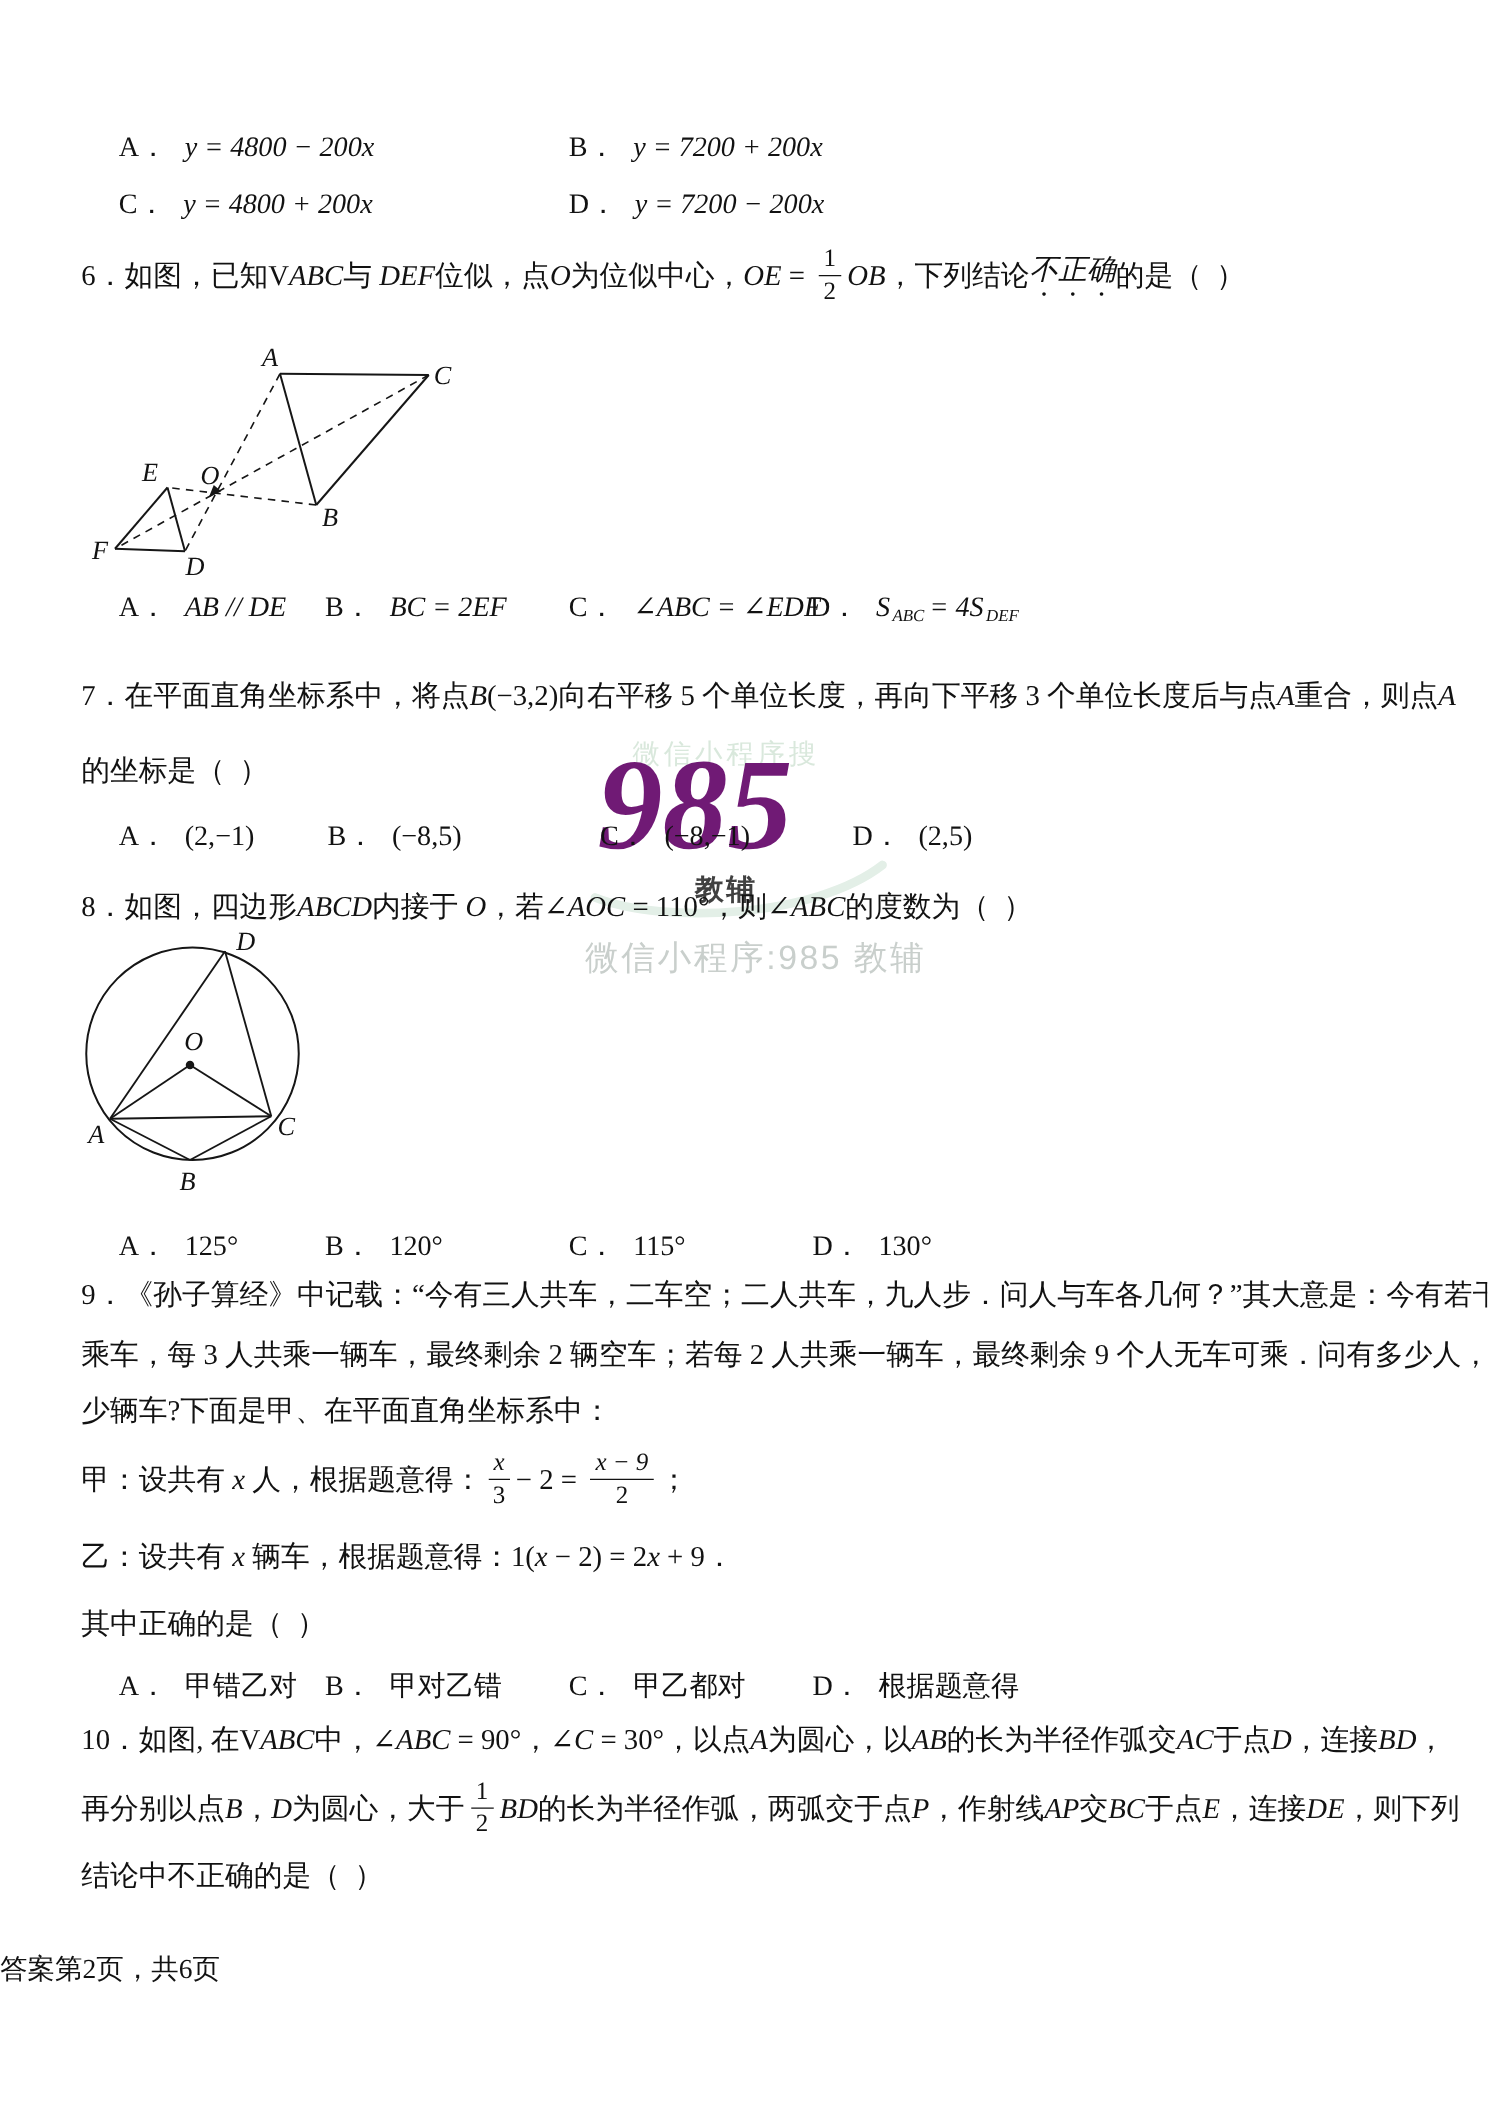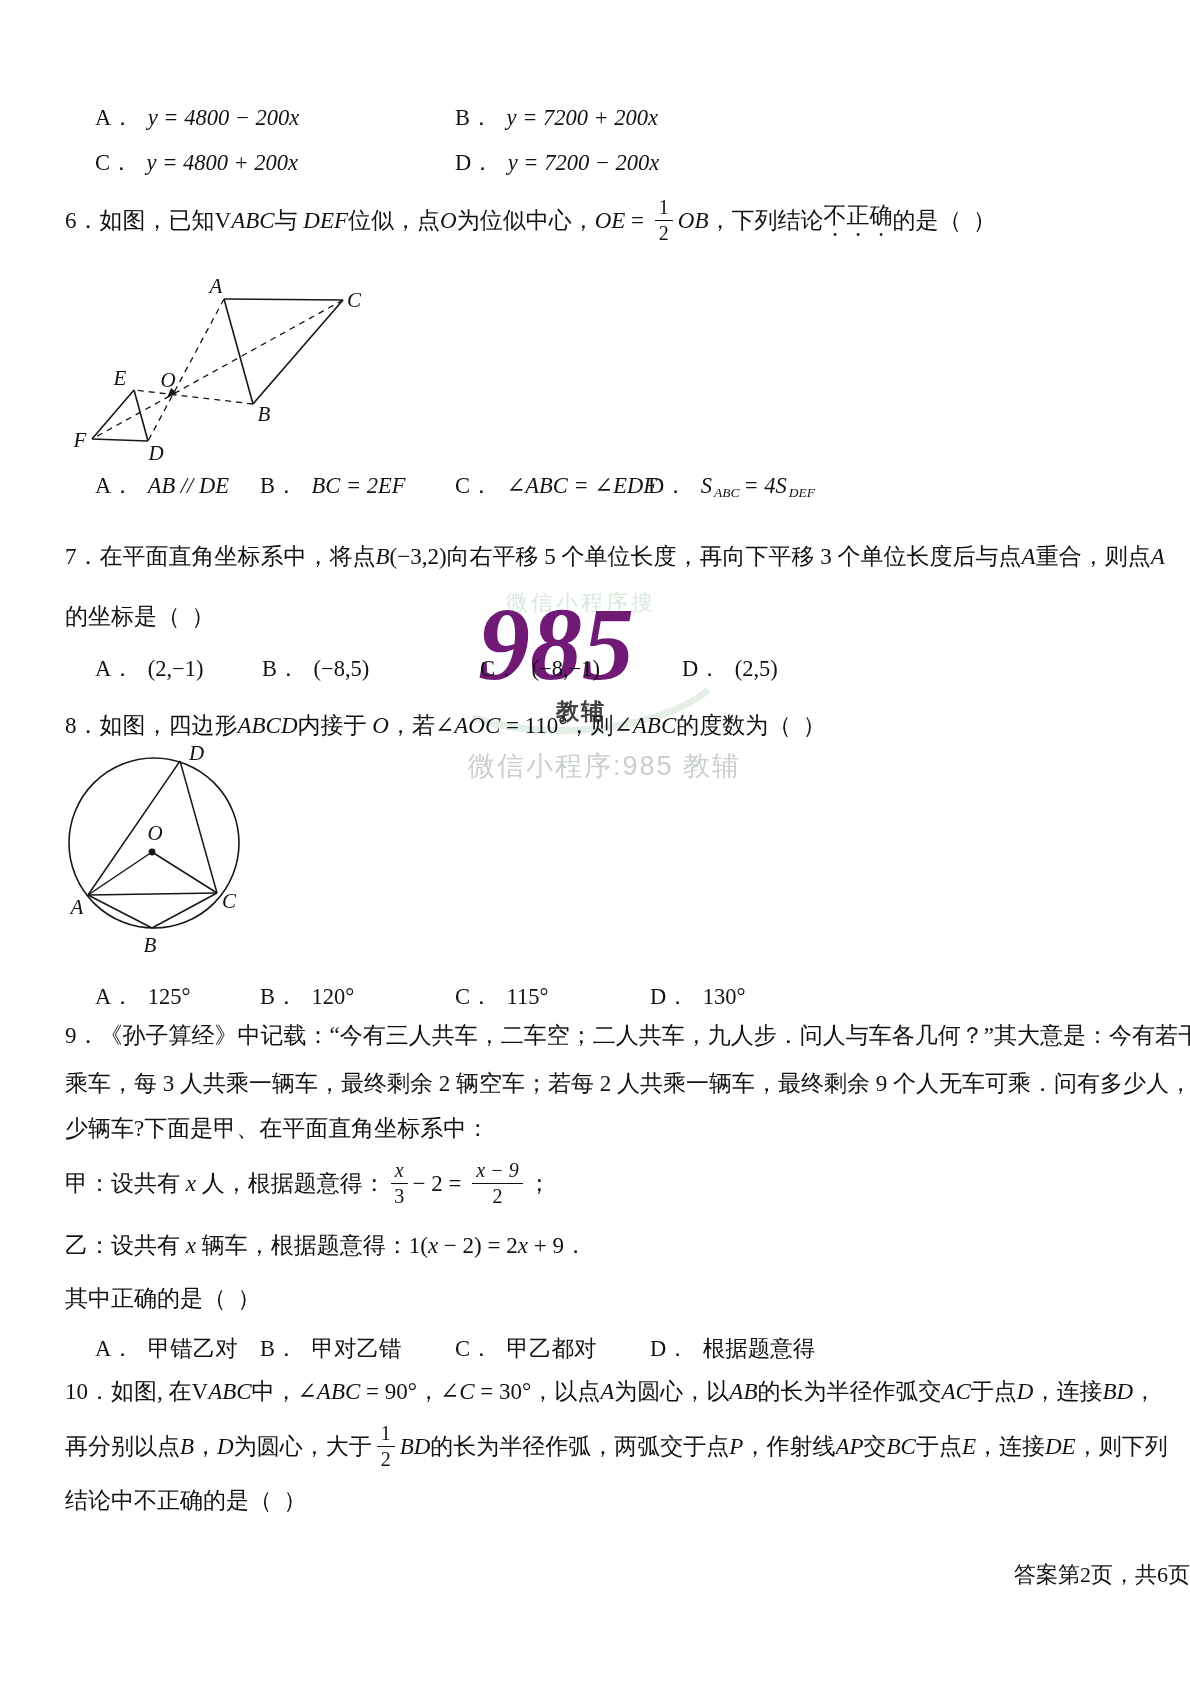--- a/index.html
+++ b/index.html
@@ -11,31 +11,31 @@
   .m{font-style:italic;}
   .opt-row{position:absolute;left:0;top:0;width:1190px;height:36px;z-index:2;}
   .opt{position:absolute;top:0;display:flex;align-items:center;font-size:22.5px;white-space:pre;}
   .opt span{white-space:pre;}
   .lab{margin-right:14px;}
   .frac{display:inline-flex;flex-direction:column;align-items:center;font-size:20px;line-height:1.15;margin:0 5px;}
   .fn{display:block;border-bottom:1.4px solid #121212;padding:0 4px 1px;}
   .fd{display:block;padding-top:1px;}
   .msub{font-size:13.5px;font-style:italic;transform:translateY(7px);margin:0 4px 0 2px;}
   .emph{-webkit-text-emphasis:filled dot #121212;-webkit-text-emphasis-position:under right;
-        text-emphasis:filled dot #121212;text-emphasis-position:under right;}
+        text-emphasis:filled dot #121212;text-emphasis-position:under right;font-style:italic;}
   .fig{position:absolute;z-index:2;}
   .fig text{font-family:"Liberation Serif","DejaVu Serif",serif;font-style:italic;font-size:21px;fill:#121212;}
   .wm{position:absolute;z-index:0;user-select:none;}
   .wm-top{left:506px;top:588px;font-size:22px;letter-spacing:3px;color:#d9e8dc;font-family:"Liberation Sans",sans-serif;}
   .wm-big{left:478px;top:592px;font-size:104px;font-weight:bold;font-style:italic;color:#701a75;
           font-family:"Liberation Serif",serif;line-height:1;}
   .wm-small{left:556px;top:696px;font-size:23px;font-weight:bold;color:#404040;font-family:"Liberation Sans",sans-serif;letter-spacing:2px;}
   .wm-grey{left:468px;top:748px;font-size:27px;color:#c9cfcc;letter-spacing:2px;font-family:"Liberation Sans",sans-serif;}
   .wm-swirl{left:462px;top:676px;}
-  .footer{position:absolute;left:0;top:1560px;width:1190px;display:flex;justify-content:flex-end;
+  .footer{position:absolute;left:0;top:1560px;width:1190px;display:flex;justify-content:flex-start;
           font-size:22px;z-index:2;}
 </style>
 </head>
 <body>
 
 <div class="page">
 
   <div class="wm wm-top">微信小程序搜</div>
   <div class="wm wm-big">985</div>
   <div class="wm wm-small">教辅</div>

